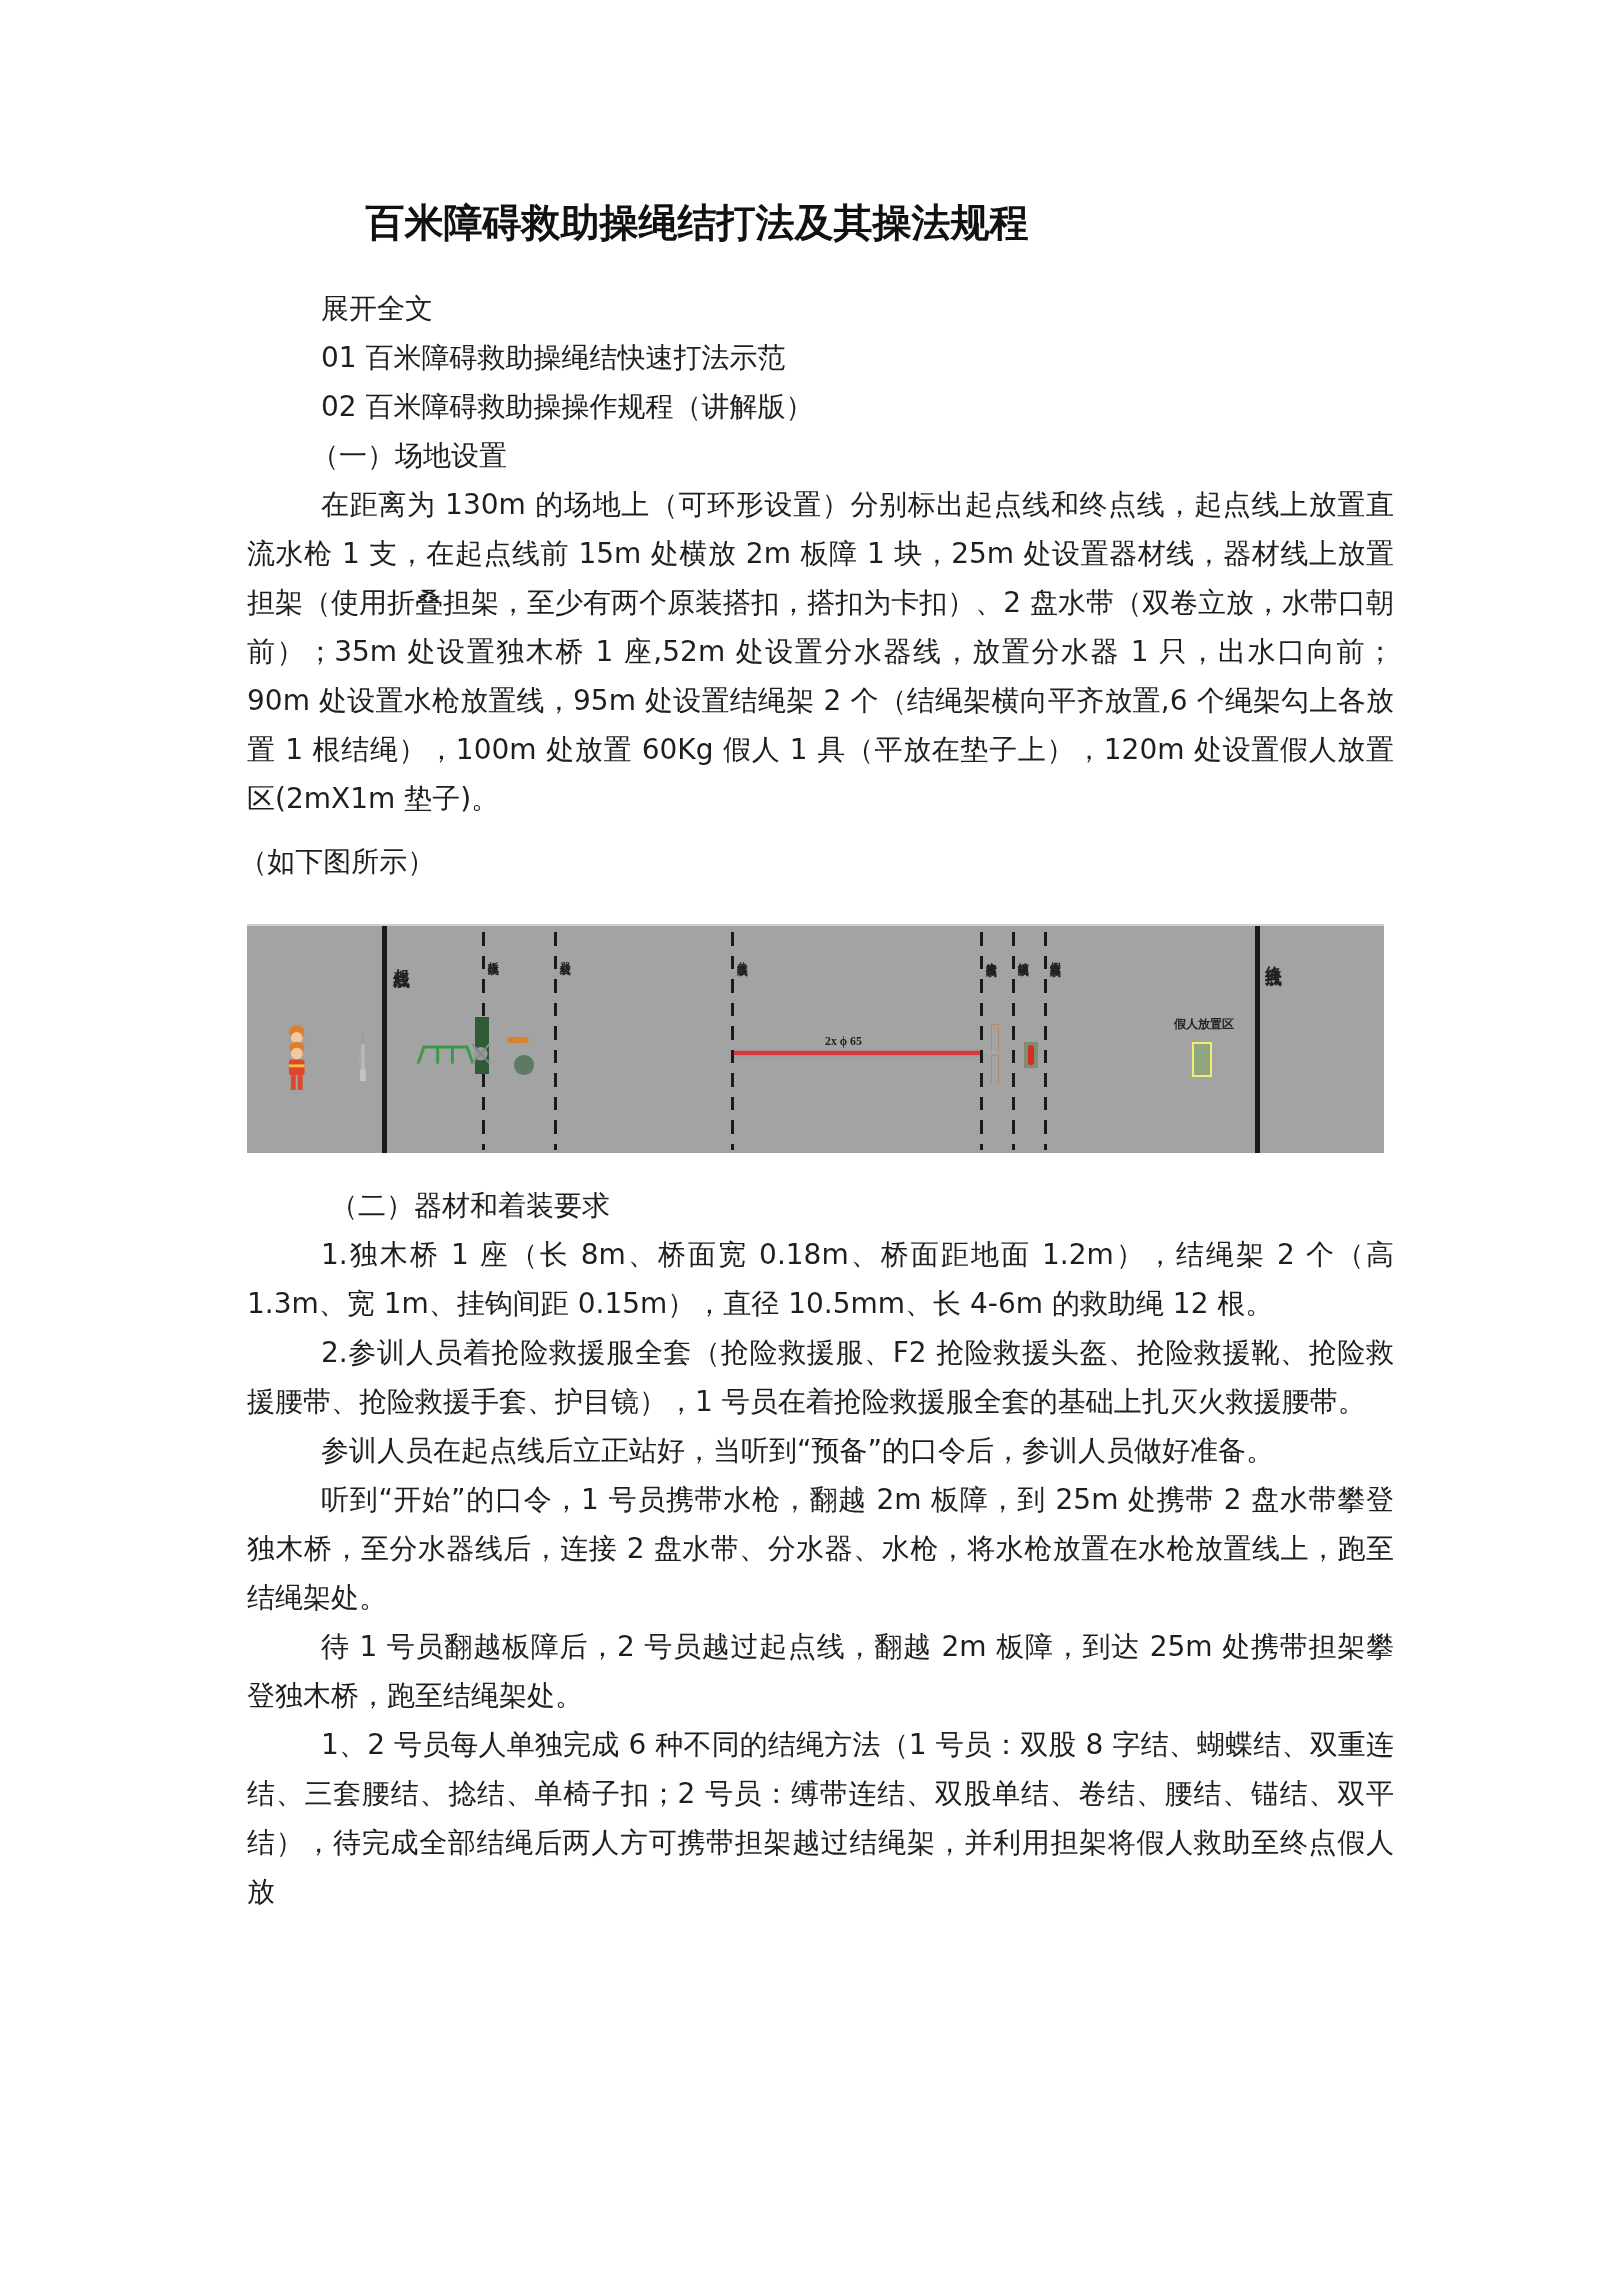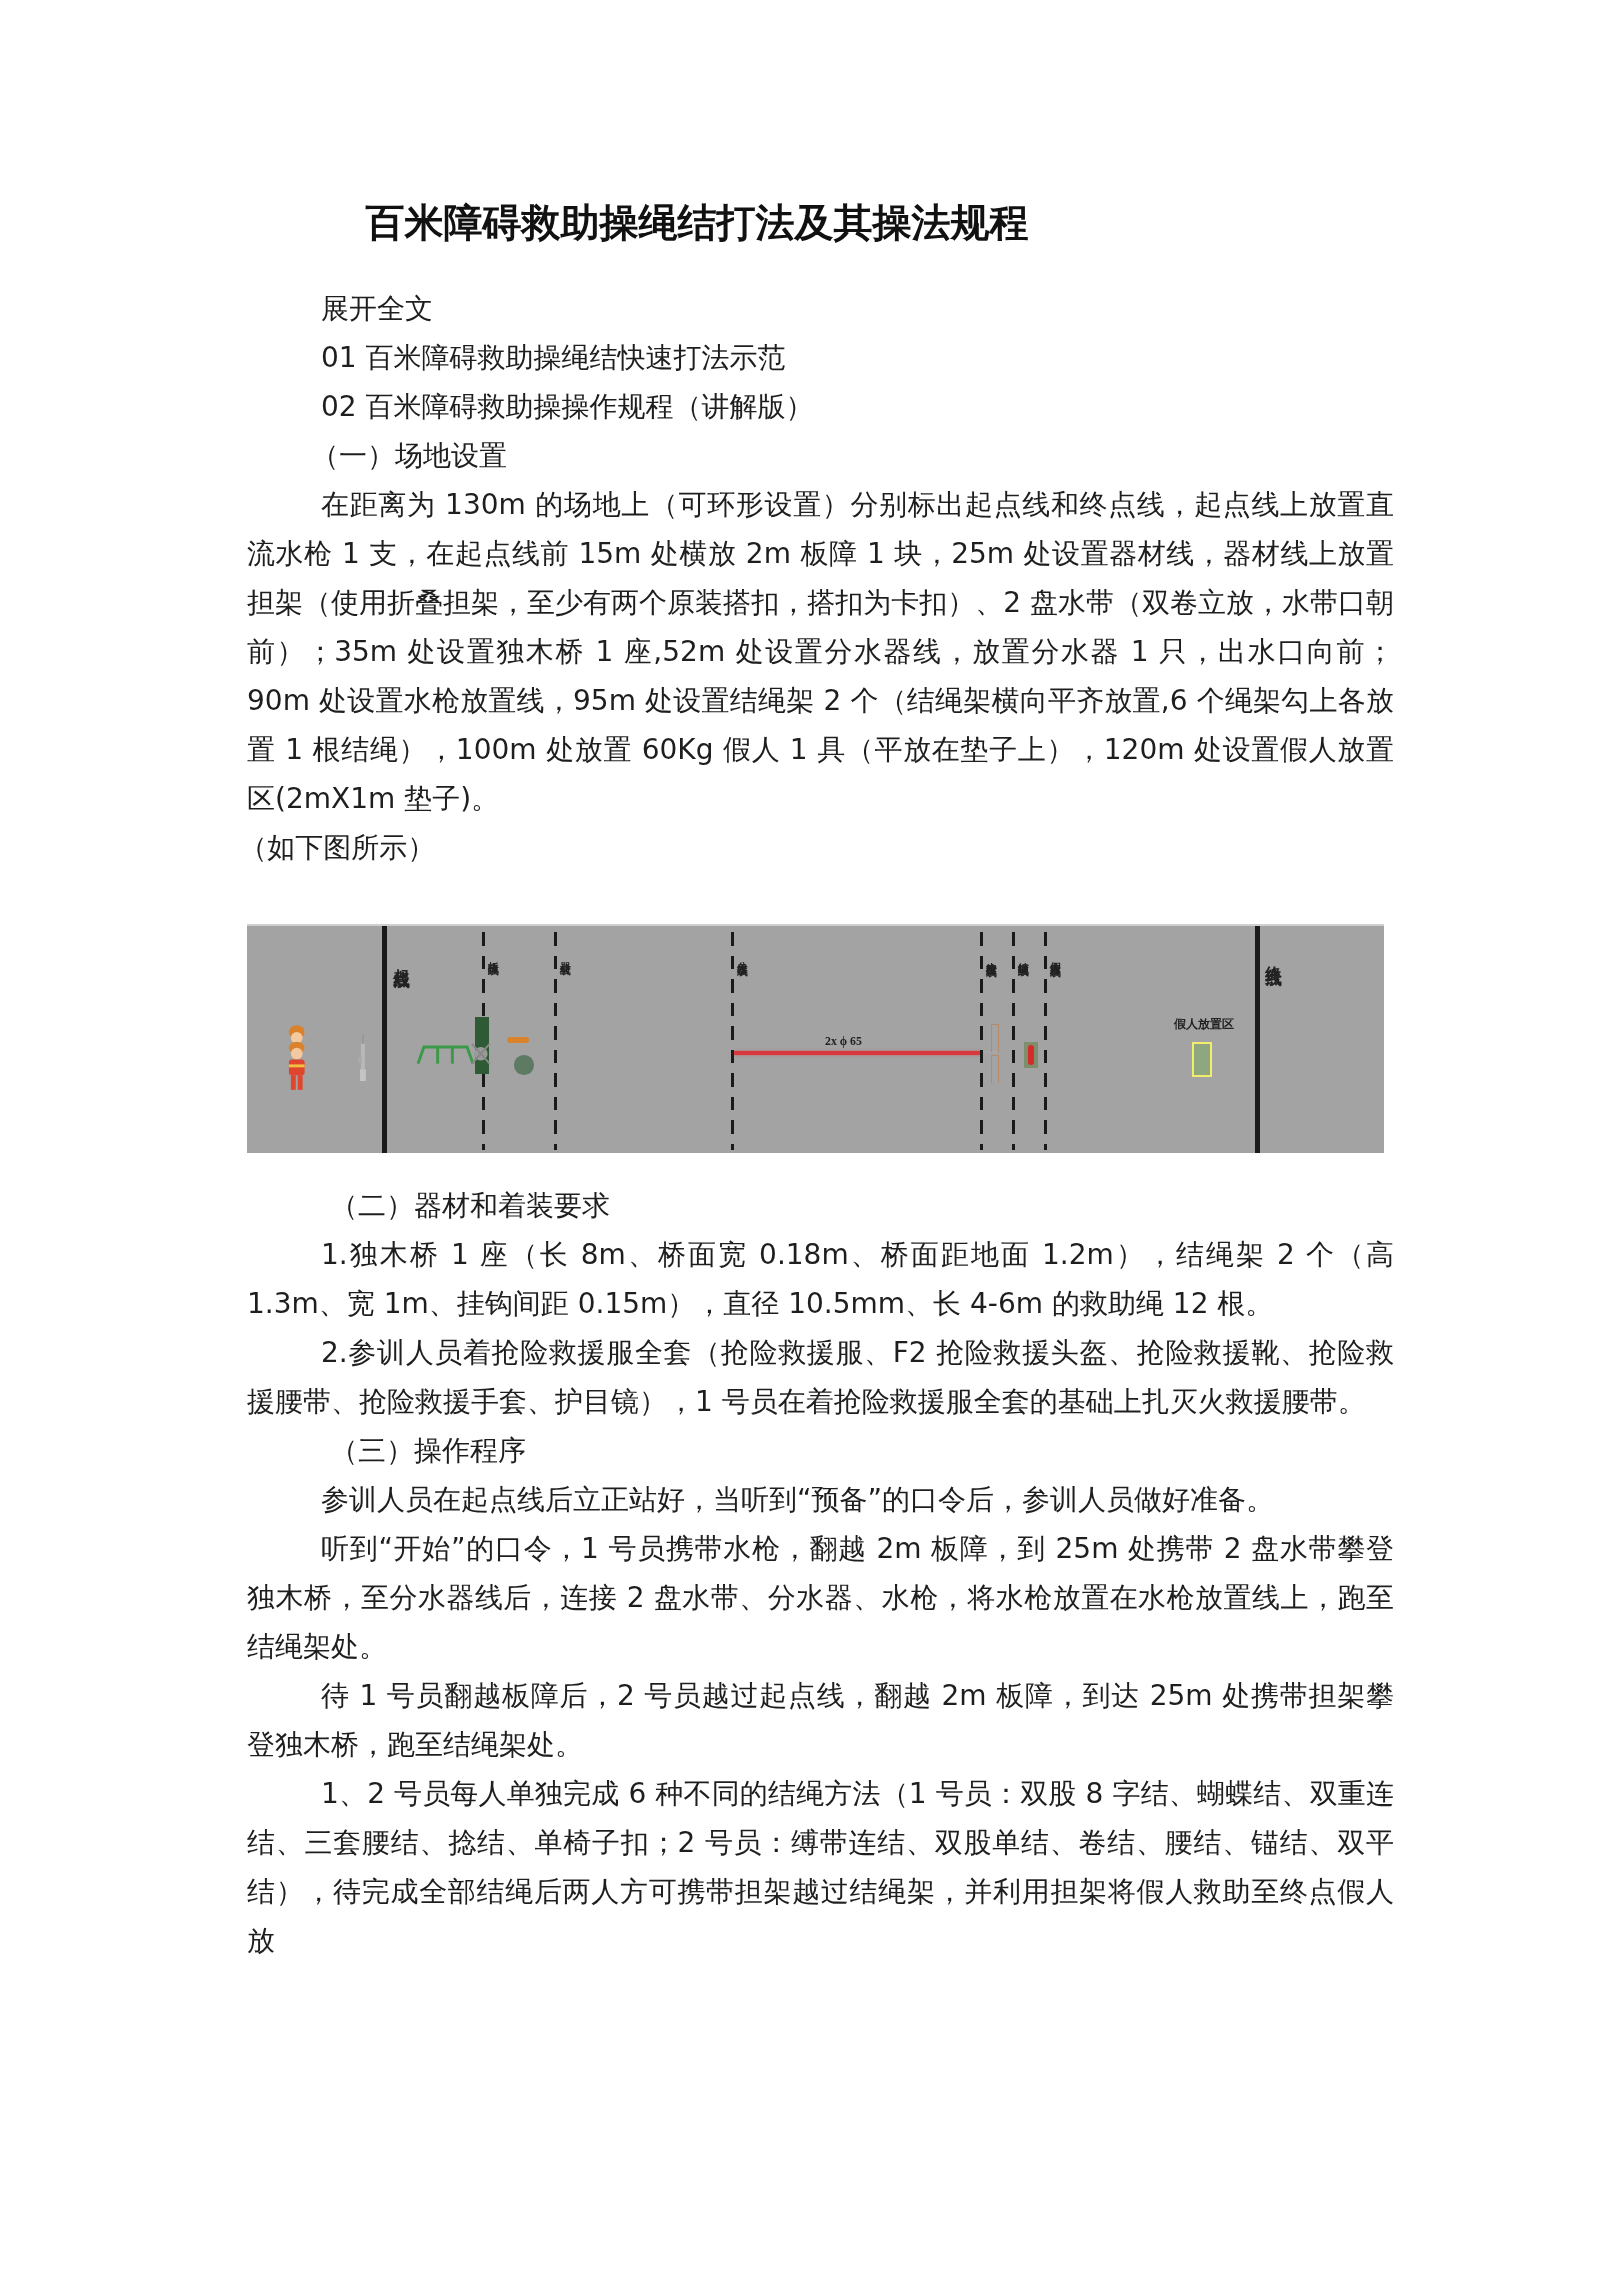--- a/index.html
+++ b/index.html
@@ -14,21 +14,21 @@
     color: #111;
   }
   .body-text {
     position: absolute; left: 247px; width: 1147px;
     font-size: 28px; line-height: 49px; color: #1e1e1e;
   }
   .p { margin: 0; text-align: justify; text-align-last: left; }
   .indent { text-indent: 74px; }
   .indent-sm { padding-left: 74px; }
   .heading { padding-left: 83px; }
-  .heading-fig { padding-left: 0; margin-left: -7.8px; }
+  .heading-fig { padding-left: 0; margin-left: -7.8px; margin-top: 14px; }
 
   
   .diagram {
     position: absolute; left: 247px; top: 924px; width: 1137px; height: 227px;
     background: #a3a3a3; border-top: 2px solid #cfcfcf;
     font-family: Liberation Serif, serif;
   }
   .solid-line { position: absolute; top: 0; width: 4.9px; height: 227px; background: #1a1a1a; }
   .dash-line {
     position: absolute; top: 5.9px; width: 2.9px; height: 218px;
@@ -134,19 +134,18 @@
   <div class="mat" style="left:945px; top:116px; width:15.7px; height:31px;"></div>
 
   <div class="solid-line" style="left:1008px;"></div>
   <div class="vlabel big" style="left:1015px; top:27.4px;">终点线</div>
 </div>
 
 <div class="body-text" style="top:1152px;">
   <p class="p heading" style="padding-left:83px;margin-top:29px;">（二）器材和着装要求</p>
   <p class="p indent">1.独木桥 1 座（长 8m、桥面宽 0.18m、桥面距地面 1.2m），结绳架 2 个（高 1.3m、宽 1m、挂钩间距 0.15m），直径 10.5mm、长 4-6m 的救助绳 12 根。</p>
   <p class="p indent">2.参训人员着抢险救援服全套（抢险救援服、F2 抢险救援头盔、抢险救援靴、抢险救援腰带、抢险救援手套、护目镜），1 号员在着抢险救援服全套的基础上扎灭火救援腰带。</p>
-  <p class="p heading" style="padding-left:83px;">（三）操作程序</p>
   <p class="p indent">参训人员在起点线后立正站好，当听到“预备”的口令后，参训人员做好准备。</p>
   <p class="p indent">听到“开始”的口令，1 号员携带水枪，翻越 2m 板障，到 25m 处携带 2 盘水带攀登独木桥，至分水器线后，连接 2 盘水带、分水器、水枪，将水枪放置在水枪放置线上，跑至结绳架处。</p>
   <p class="p indent">待 1 号员翻越板障后，2 号员越过起点线，翻越 2m 板障，到达 25m 处携带担架攀登独木桥，跑至结绳架处。</p>
   <p class="p indent">1、2 号员每人单独完成 6 种不同的结绳方法（1 号员：双股 8 字结、蝴蝶结、双重连结、三套腰结、捻结、单椅子扣；2 号员：缚带连结、双股单结、卷结、腰结、锚结、双平结），待完成全部结绳后两人方可携带担架越过结绳架，并利用担架将假人救助至终点假人放</p>
 </div>
 
 
 </body></html>

